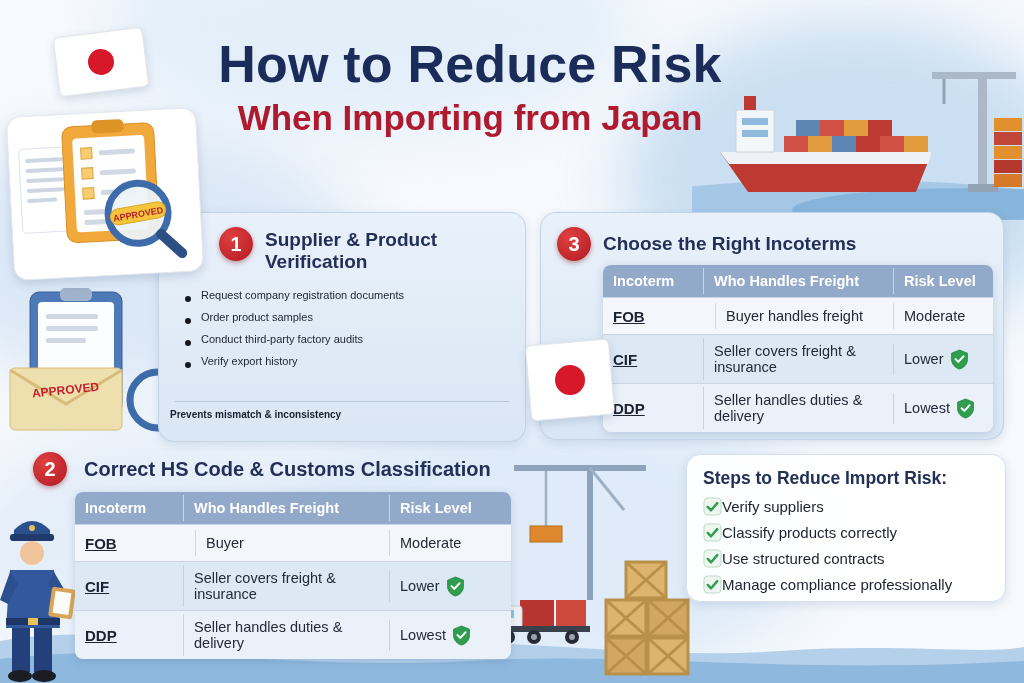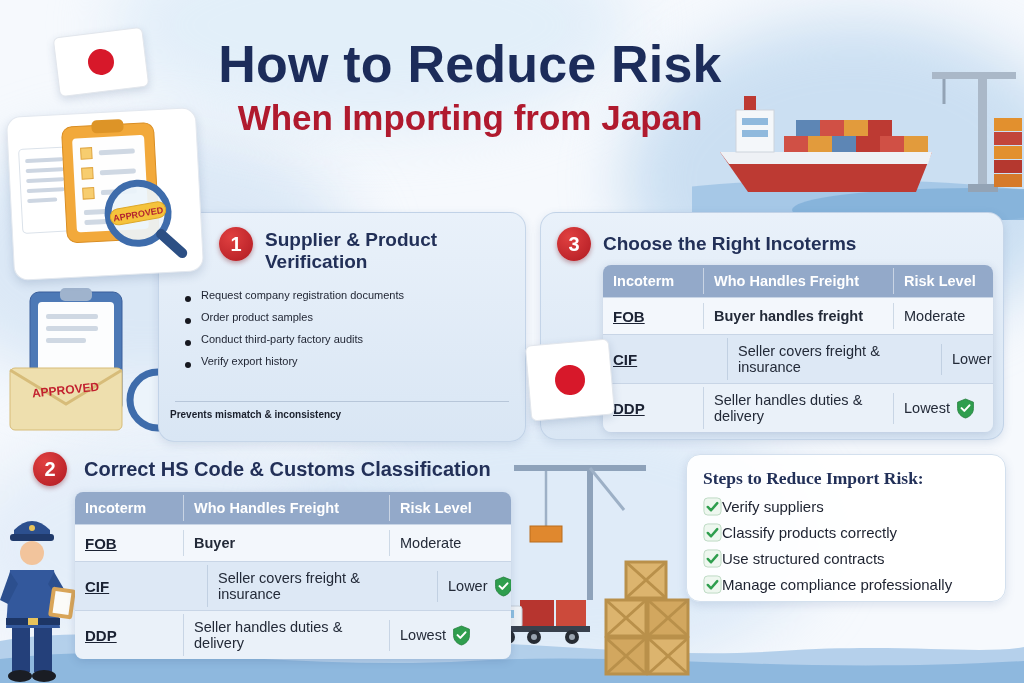--- a/index.html
+++ b/index.html
@@ -52,31 +52,31 @@
        box-shadow:0 2px 8px rgba(50,80,130,.18);font-size:14.5px;color:#232a38;}
   .tr{display:grid;align-items:center;}
   .t3 .tr{grid-template-columns:100px 190px 100px;}
   .t2 .tr{grid-template-columns:108px 206px 122px;}
   .thead{background:#93a9c9;color:#fff;font-weight:700;min-height:32px;}
   .thead > div + div{border-left:1px solid rgba(255,255,255,.5);}
   .tbody-row > div + div{border-left:1px solid rgba(160,180,205,.45);}
   .tr + .tr{border-top:1px solid #c8d5e6;}
   .th,.td{padding:5px 10px;}
   .row-a{background:#f3f7fc;min-height:36px;}
-  .row-b{background:#dde8f5;min-height:48px;gap:24px;}
+  .row-b{background:#dde8f5;min-height:48px;}
   .row-c{background:#eaf1f9;min-height:48px;}
   .strong{font-weight:800;color:#1b2233;font-size:15px;text-decoration:underline;}
-  .semibold{font-weight:700;}
+  .semibold{font-weight:400;margin-left:12px;}
   .risk{display:flex;align-items:center;gap:6px;}
 
   
   .steps-box{position:absolute;left:686px;top:454px;width:320px;height:148px;z-index:4;
              background:rgba(255,255,255,.93);border:1px solid #d3e0ee;border-radius:14px;
              box-shadow:0 3px 10px rgba(60,90,140,.15);padding:13px 16px;box-sizing:border-box;}
-  .steps-heading{font-size:17.5px;font-weight:800;color:#223058;margin-bottom:8px;font-family:Liberation Serif, serif;}
+  .steps-heading{font-size:17.5px;font-weight:800;color:#223058;margin-bottom:8px;}
   .step-item{display:flex;align-items:center;gap:0;font-size:15px;color:#1d2230;margin-bottom:7px;}
 
   
   .illu{position:absolute;z-index:2;}
   .card1{left:10px;top:112px;width:188px;height:162px;background:#fff;border:1px solid #e3e8ef;
          border-radius:14px;box-shadow:0 4px 10px rgba(50,80,120,.18);transform:rotate(-3deg);
          display:flex;align-items:center;justify-content:center;z-index:4;}
   .illu2{left:8px;top:288px;width:190px;height:154px;}
   .ship{left:692px;top:52px;width:332px;height:168px;}
   .officer{left:-2px;top:500px;width:86px;height:185px;z-index:2;}

